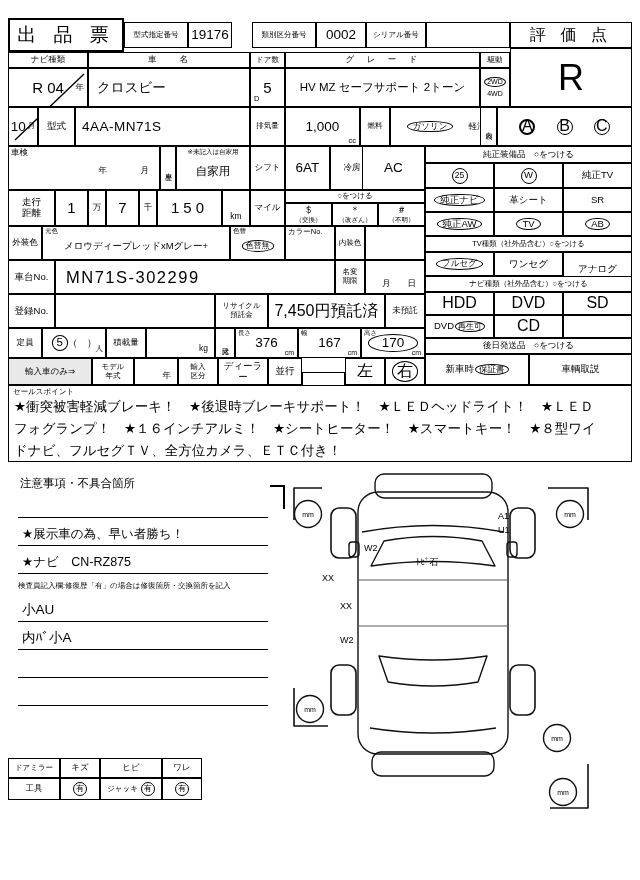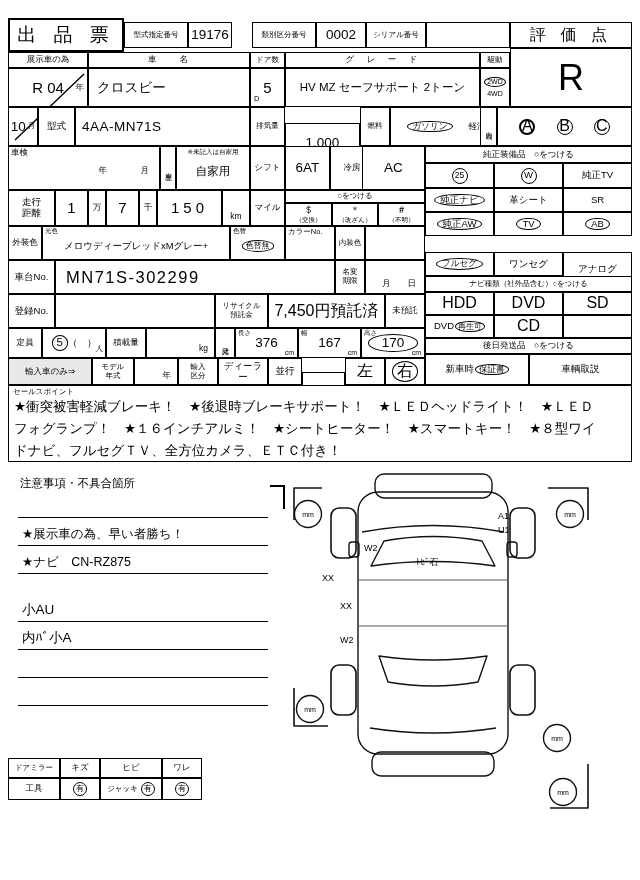--- a/index.html
+++ b/index.html
@@ -29,21 +29,21 @@
   <div class="c b" style="left:8px;top:18px;width:116px;height:34px;font-size:19px;letter-spacing:6px;border-width:2px">出 品 票</div>
   <div class="c f7" style="left:124px;top:22px;width:64px;height:26px">型式指定番号</div>
   <div class="c f13" style="left:188px;top:22px;width:44px;height:26px">19176</div>
   <div class="c f7" style="left:252px;top:22px;width:64px;height:26px">類別区分番号</div>
   <div class="c f13" style="left:316px;top:22px;width:50px;height:26px">0002</div>
   <div class="c f7" style="left:366px;top:22px;width:60px;height:26px">シリアル番号</div>
   <div class="c" style="left:426px;top:22px;width:84px;height:26px"></div>
   <div class="c f10" style="left:510px;top:22px;width:122px;height:26px;letter-spacing:5px">評 価 点</div>
   <div class="c b" style="left:510px;top:48px;width:122px;height:59px;font-size:36px">R</div>
 
-  <div class="c f8" style="left:8px;top:52px;width:80px;height:16px">展示車の為</div>
+  <div class="c f8" style="left:8px;top:52px;width:80px;height:16px">ナビ種類</div>
   <div class="c" style="left:8px;top:68px;width:80px;height:39px">
     <span class="f15">R 04</span>
     <span class="f8" style="position:absolute;right:3px;top:50%;transform:translateY(-50%)">年</span>
   </div>
   <div class="c f8" style="left:88px;top:52px;width:162px;height:16px;letter-spacing:2px">車　　名</div>
   <div class="c f13 lft" style="left:88px;top:68px;width:162px;height:39px;padding-left:8px">クロスビー</div>
   <div class="c f7" style="left:250px;top:52px;width:35px;height:16px">ドア数</div>
   <div class="c" style="left:250px;top:68px;width:35px;height:39px">
     <span class="f15">5</span>
     <span class="f7" style="position:absolute;left:3px;bottom:2px">D</span>
@@ -59,21 +59,21 @@
   <div class="c" style="left:8px;top:107px;width:30px;height:39px">
     <span class="f13">10</span>
     <span class="f7" style="margin-left:2px">月</span>
   </div>
   <svg style="position:absolute;left:8px;top:68px;width:80px;height:78px;pointer-events:none" viewBox="0 0 80 78">
     <line x1="7" y1="72" x2="76" y2="6" stroke="#000" stroke-width="1.4"></line>
   </svg>
   <div class="c f9" style="left:38px;top:107px;width:37px;height:39px">型式</div>
   <div class="c f13 lft" style="left:75px;top:107px;width:175px;height:39px;padding-left:6px;letter-spacing:.5px">4AA-MN71S</div>
   <div class="c f7" style="left:250px;top:107px;width:35px;height:39px">排気量</div>
-  <div class="c" style="left:285px;top:123px;width:75px;height:39px">
+  <div class="c" style="left:285px;top:107px;width:75px;height:39px">
     <span class="f13">1,000</span>
     <span class="br">cc</span>
   </div>
   <div class="c f7" style="left:360px;top:107px;width:30px;height:39px">燃料</div>
   <div class="c" style="left:390px;top:107px;width:112px;height:39px;column-gap:15px">
     <span class="ell f8">ガソリン</span>
     <span class="f8">軽油</span>
   </div>
   <div class="c vt" style="left:480px;top:107px;width:17px;height:39px;font-size:7px">内装</div>
   <div class="c" style="left:497px;top:107px;width:135px;height:39px;justify-content:space-evenly">
@@ -202,20 +202,21 @@
   <div class="c f9" style="left:563px;top:188px;width:69px;height:24px">SR</div>
   <div class="c" style="left:425px;top:212px;width:69px;height:24px">
       <span class="ell f9">純正AW</span>
     </div>
   <div class="c" style="left:494px;top:212px;width:69px;height:24px">
       <span class="ell f9">TV</span>
     </div>
   <div class="c" style="left:563px;top:212px;width:69px;height:24px">
       <span class="ell f9">AB</span>
     </div>
+  <div class="c f7" style="left:425px;top:236px;width:207px;height:16px">TV種類（社外品含む）○をつける</div>
   <div class="c" style="left:425px;top:252px;width:69px;height:24px">
       <span class="ell f8">フルセグ</span>
     </div>
   <div class="c f9" style="left:494px;top:252px;width:69px;height:24px">ワンセグ</div>
   <div class="c f9" style="left:563px;top:252px;width:69px;height:35px">アナログ</div>
   <div class="c f7" style="left:425px;top:276px;width:207px;height:16px">ナビ種類（社外品含む）○をつける</div>
   <div class="c f10" style="left:425px;top:292px;width:69px;height:23px">HDD</div>
   <div class="c f10" style="left:494px;top:292px;width:69px;height:23px">DVD</div>
   <div class="c f10" style="left:563px;top:292px;width:69px;height:23px">SD</div>
   <div class="c" style="left:425px;top:315px;width:69px;height:23px;column-gap:1px">
@@ -235,20 +236,21 @@
   <div class="nb f7" style="left:13px;top:388px">セールスポイント</div>
   <div class="nb f13 b" style="left:14px;top:399px;width:612px">★衝突被害軽減ブレーキ！　★後退時ブレーキサポート！　★ＬＥＤヘッドライト！　★ＬＥＤ</div>
   <div class="nb f13 b" style="left:14px;top:421px;width:612px">フォグランプ！　★１６インチアルミ！　★シートヒーター！　★スマートキー！　★８型ワイ</div>
   <div class="nb f13 b" style="left:14px;top:443px;width:612px">ドナビ、フルセグＴＶ、全方位カメラ、ＥＴＣ付き！</div>
 
   <div class="nb f11" style="left:20px;top:477px">注意事項・不具合箇所</div>
   <div style="position:absolute;left:270px;top:485px;width:15px;height:24px;border-top:2px solid #000;border-right:2px solid #000"></div>
   <div class="ul" style="left:18px;top:498px;width:250px;height:20px"></div>
   <div class="ul f12 b" style="left:18px;top:526px;width:250px;height:20px">★展示車の為、早い者勝ち！</div>
   <div class="ul f12 b" style="left:18px;top:554px;width:250px;height:20px">★ナビ　CN-RZ875</div>
+  <div class="nb f7" style="left:18px;top:582px;width:272px">検査員記入欄:修復歴「有」の場合は修復箇所・交換箇所を記入</div>
   <div class="ul f13" style="left:18px;top:600px;width:250px;height:22px">小AU</div>
   <div class="ul f13" style="left:18px;top:628px;width:250px;height:22px">内ﾊﾞ小A</div>
   <div class="ul" style="left:18px;top:656px;width:250px;height:22px"></div>
   <div class="ul" style="left:18px;top:684px;width:250px;height:22px"></div>
 
   <div class="c f7" style="left:8px;top:758px;width:52px;height:20px">ドアミラー</div>
   <div class="c f8" style="left:60px;top:758px;width:40px;height:20px">キズ</div>
   <div class="c f8" style="left:100px;top:758px;width:62px;height:20px">ヒビ</div>
   <div class="c f8" style="left:162px;top:758px;width:40px;height:20px">ワレ</div>
   <div class="c f8" style="left:8px;top:778px;width:52px;height:22px">工具</div>

